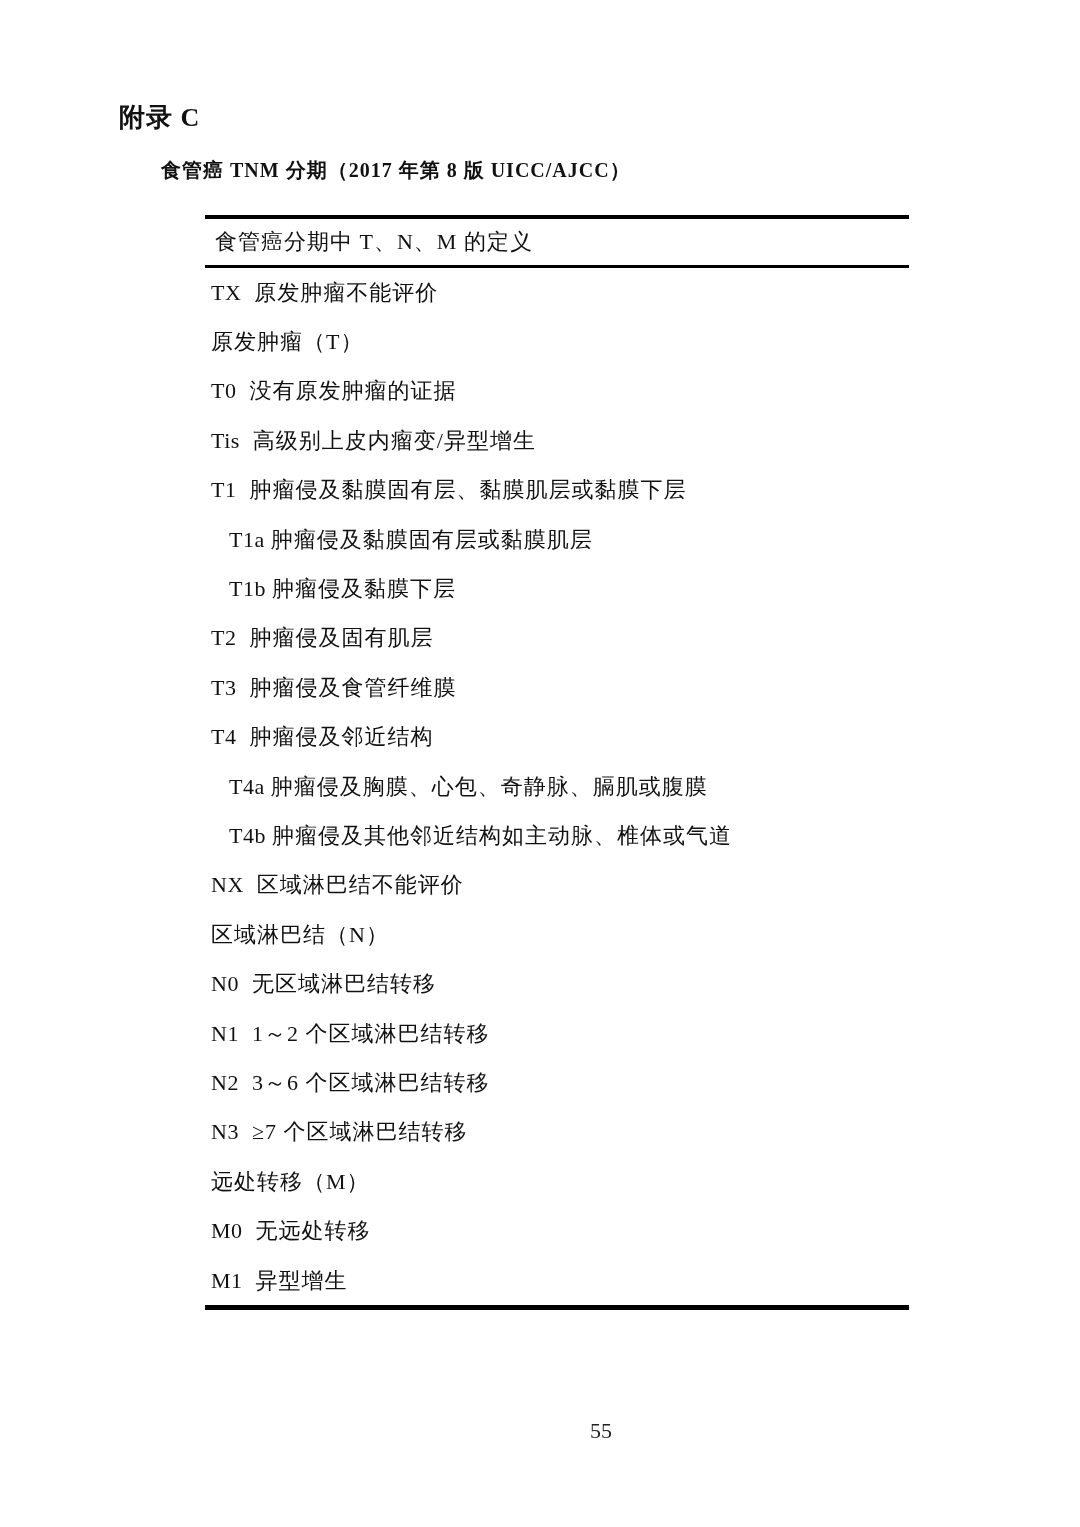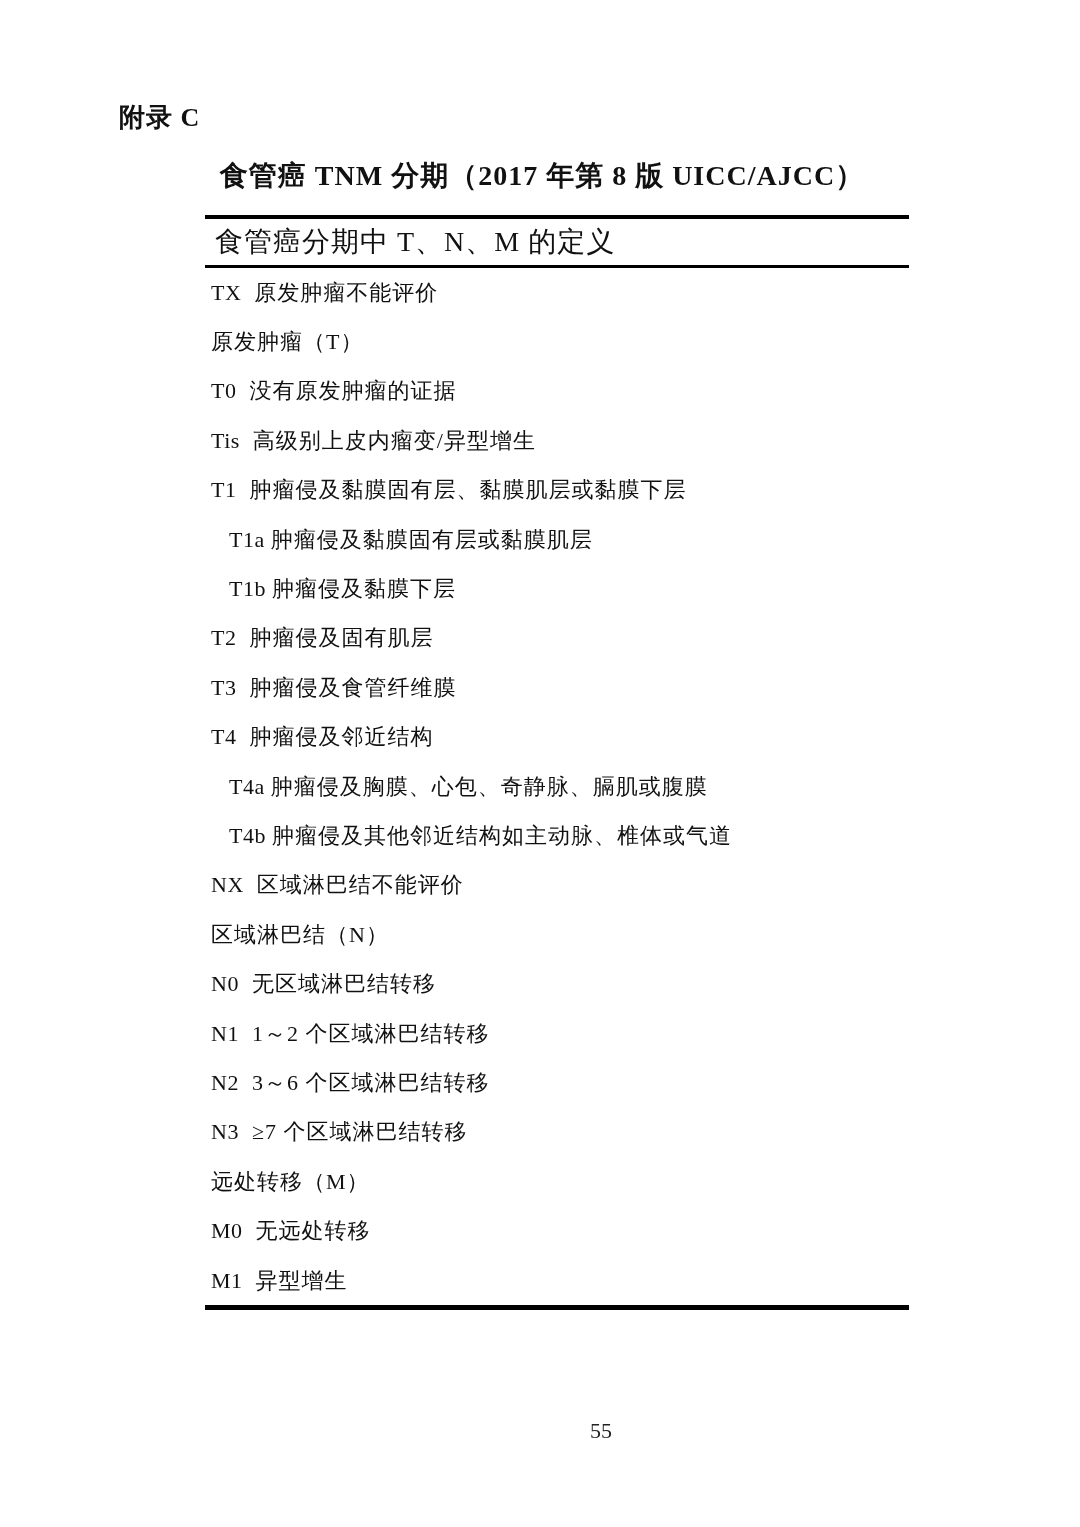--- a/index.html
+++ b/index.html
@@ -10,36 +10,36 @@
     color:#111111;
     font-family:"Liberation Serif","DejaVu Serif",serif;
     overflow:hidden;
     margin-left:17px;
   }
   .appendix-label {
     position:absolute; left:102px; top:100px;
     font-size:26px; font-weight:bold; letter-spacing:1px;
   }
   .doc-title {
-    position:absolute; left:133px; top:157px; width:784px;
-    text-align:center;
-    font-size:28px; font-weight:bold; letter-spacing:1px;
+    position:absolute; left:144px; top:157px; width:784px;
+    text-align:left;
+    font-size:20px; font-weight:bold; letter-spacing:1px;
     white-space:nowrap;
   }
   .tnm-table {
     position:absolute; left:188px; top:215px; width:704px;
     border-top:4px solid #000000;
     border-bottom:5px solid #000000;
   }
   .table-header {
     height:46px;
     border-bottom:3px solid #000000;
     display:flex; align-items:center;
     padding-left:10px;
-    font-size:28px; letter-spacing:1px;
+    font-size:22px; letter-spacing:1px;
   }
   .table-body { }
   .table-row {
     height:49.4px;
     display:flex; align-items:center;
     padding-left:6px;
     font-size:22px; letter-spacing:1px;
     white-space:nowrap;
   }
   .table-row.indent { padding-left:24px; }

